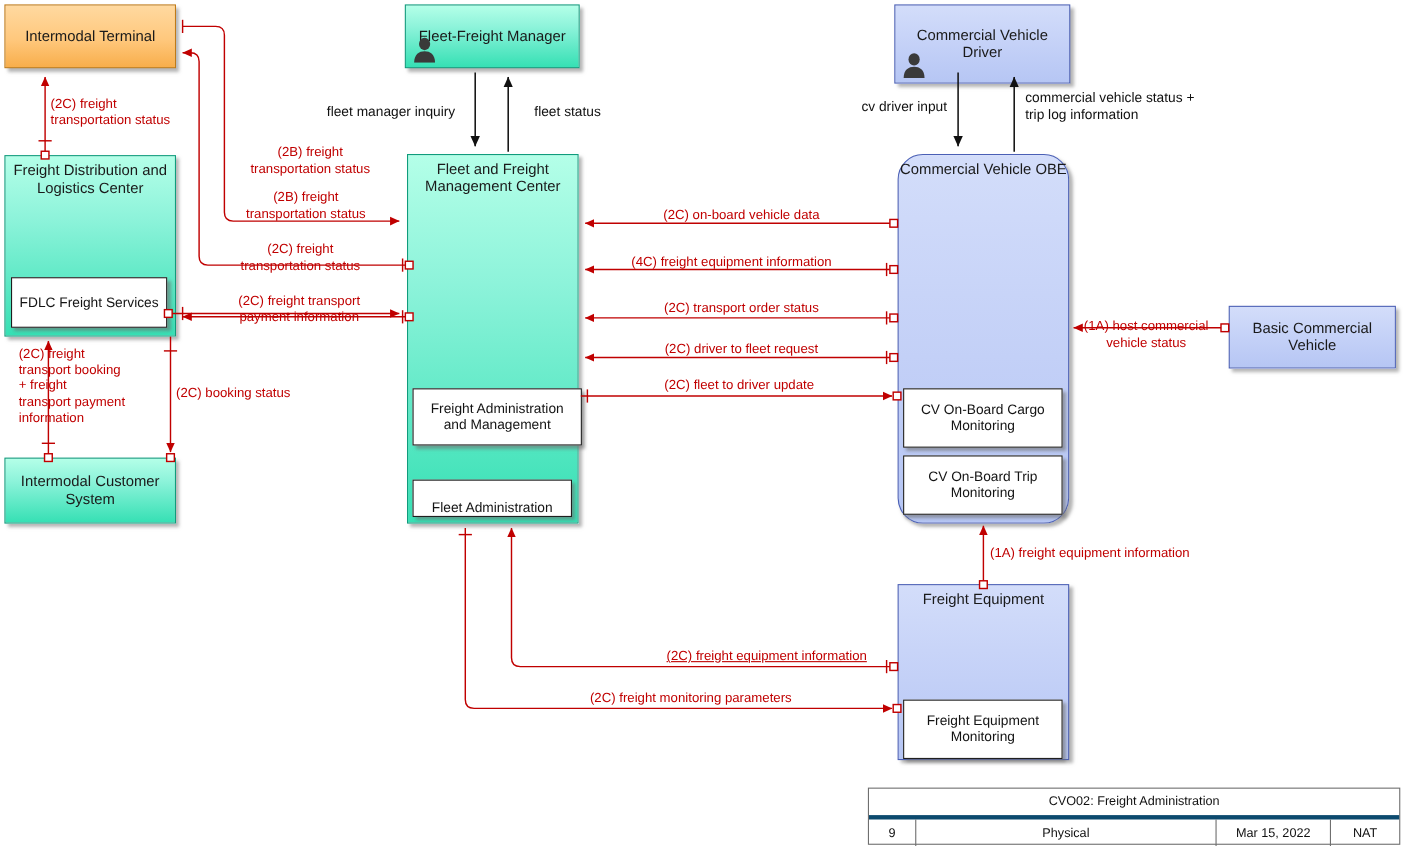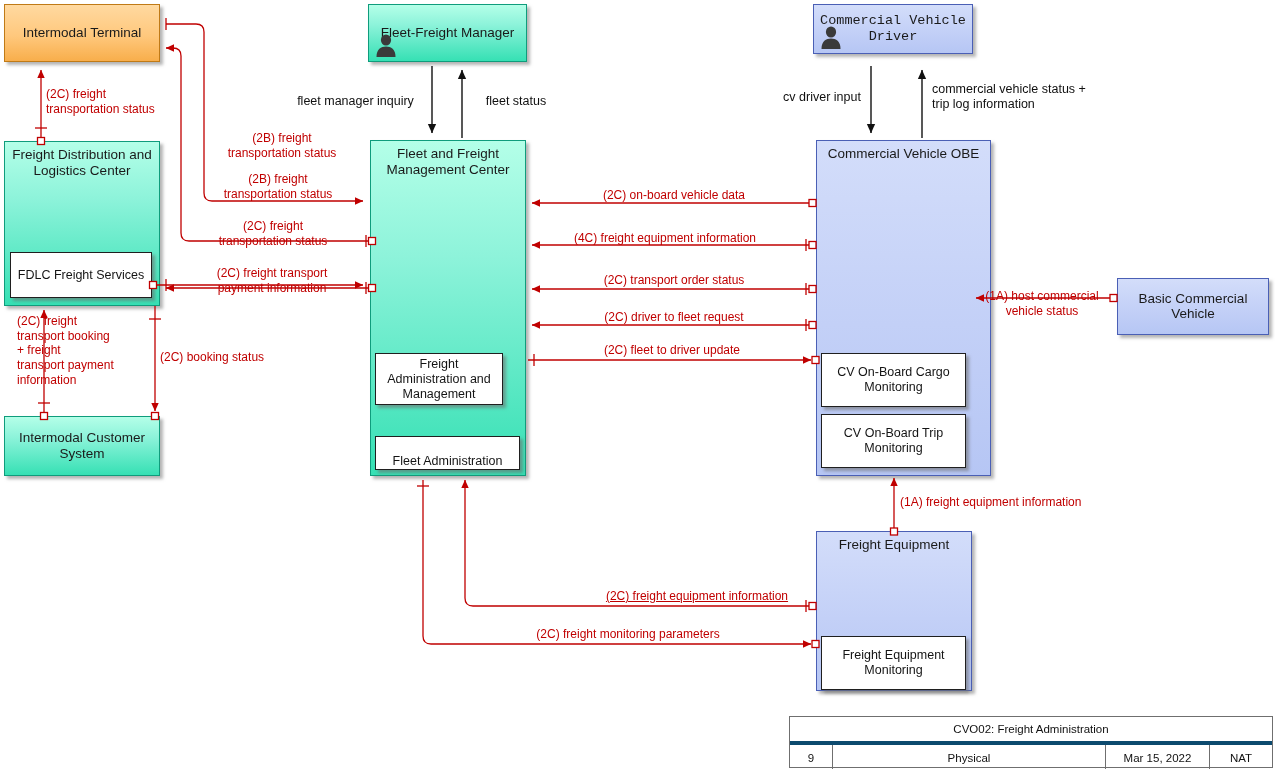--- a/index.html
+++ b/index.html
@@ -111,38 +111,38 @@
     <svg class="person" viewBox="0 0 22 24">
       <ellipse cx="11" cy="7" rx="5.1" ry="5.6" fill="#3a3a3a"></ellipse>
       <path d="M1.5 24 C1.5 16.4 6 13.6 11 13.6 C16 13.6 20.5 16.4 20.5 24 Z" fill="#3a3a3a"></path>
     </svg>
   </div>
 
   <div class="node green" style="left:370px;top:140px;width:156px;height:336px;">
     <div class="title">Fleet and Freight
 Management Center</div>
   </div>
-  <div class="sub" style="left:375px;top:353px;width:128px;height:52px;justify-content:flex-end;">
+  <div class="sub" style="left:375px;top:353px;width:154px;height:52px;justify-content:flex-end;">
     <span>Freight Administration
 and Management</span>
   </div>
   <div class="sub" style="left:375px;top:436px;width:145px;height:34px;align-items:flex-end;">
     <span>Fleet Administration</span>
   </div>
 
-  <div class="node blue actor" style="left:813px;top:4px;width:160px;height:50px;font-family:Liberation Mono, monospace;">
+  <div class="node blue actor" style="left:813px;top:4px;width:160px;height:72px;">
     <div class="title" style="top:50%;transform:translateY(-50%);">Commercial Vehicle
 Driver</div>
     <svg class="person" viewBox="0 0 22 24">
       <ellipse cx="11" cy="7" rx="5.1" ry="5.6" fill="#3a3a3a"></ellipse>
       <path d="M1.5 24 C1.5 16.4 6 13.6 11 13.6 C16 13.6 20.5 16.4 20.5 24 Z" fill="#3a3a3a"></path>
     </svg>
   </div>
 
-  <div class="node blue" style="left:816px;top:140px;width:175px;height:336px;">
+  <div class="node blue" style="left:816px;top:140px;width:156px;height:336px;border-radius:23px;">
     <div class="title">Commercial Vehicle
 OBE</div>
   </div>
   <div class="sub" style="left:821px;top:353px;width:145px;height:54px;">
     <span>CV On-Board Cargo
 Monitoring</span>
   </div>
   <div class="sub" style="left:821px;top:414px;width:145px;height:54px;">
     <span>CV On-Board Trip
 Monitoring</span>

